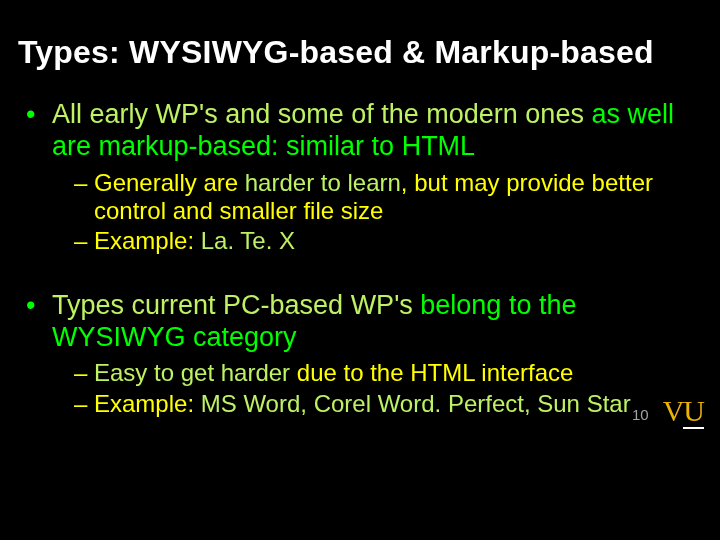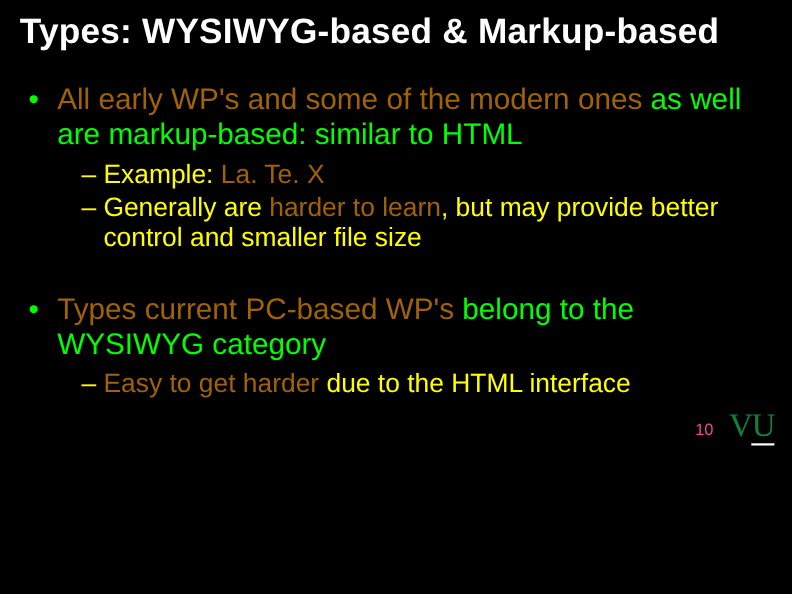--- a/index.html
+++ b/index.html
@@ -11,20 +11,21 @@
     font-family: Arial, Helvetica, sans-serif;
     overflow: hidden;
     position: relative;
   }
   .slide {
     width: 720px;
     height: 408px;
     position: relative;
     box-sizing: border-box;
     padding: 10px 18px 0 18px;
+    margin-top: 24px;
   }
   .title {
     color: #fff;
     font-size: 32px;
     font-weight: bold;
     margin: 0 0 28px 0;
     letter-spacing: 0.2px;
   }
   ul.level1 {
     list-style: none;
@@ -46,21 +47,21 @@
     top: 0;
     color: #00ff00;
     font-size: 27px;
   }
   ul.level1 > li.spacer {
     padding: 0;
     margin: 0;
     height: 30px;
   }
   ul.level1 > li.spacer::before { content: ""; }
-  .white { color: #a16207; }
+  .white { color: #bef264; }
   ul.level2 {
     list-style: none;
     margin: 6px 0 0 0;
     padding: 0 0 0 22px;
   }
   ul.level2 > li {
     color: #ffff00;
     font-size: 24px;
     line-height: 1.18;
     margin-bottom: 2px;
@@ -77,26 +78,26 @@
   }
   .footer {
     position: absolute;
     bottom: 6px;
     right: 16px;
     display: flex;
     align-items: flex-end;
     gap: 14px;
   }
   .pagenum {
-    color: #ec4899;
+    color: #a3a3a3;
     font-size: 15px;
     padding-bottom: 3px;
   }
   .logo {
-    color: #15803d;
+    color: #eab308;
     font-family: "Times New Roman", Times, serif;
     font-size: 30px;
     letter-spacing: -1px;
     line-height: 1;
   }
   .logo .v { font-weight: normal; }
   .logo .u { font-weight: normal; border-bottom: 2px solid #fff; padding-bottom: 0; }
 </style>
 </head>
 <body>
@@ -104,35 +105,38 @@
 <div class="slide">
 
   <div class="title">Types: WYSIWYG-based &amp; Markup-based</div>
 
   <ul class="level1">
 
     <li>
       <span class="white">All early WP's and some of the modern ones</span><span> as well are markup-based:  similar to HTML</span>
       <ul class="level2">
         <li>
-          <span>Example: </span><span class="white">La. Te. X</span>
+          <span>Generally are </span><span class="white">harder to learn</span><span>, but may provide better control and smaller file size</span>
         </li>
         <li>
-          <span>Generally are </span><span class="white">harder to learn</span><span>, but may provide better control and smaller file size</span>
+          <span>Example: </span><span class="white">La. Te. X</span>
         </li>
       </ul>
     </li>
 
     <li class="spacer"></li>
 
     <li>
       <span class="white">Types current PC-based WP's</span><span> belong to the WYSIWYG category</span>
       <ul class="level2">
         <li>
           <span class="white">Easy to get harder</span><span> due to the HTML interface</span>
+        </li>
+        <li>
+          <span>Example: </span><span class="white">MS Word, Corel Word. Perfect, Sun Star</span>
         </li>
       </ul>
     </li>
 
   </ul>
 
   <div class="footer">
     <span class="pagenum">10</span>
     <span class="logo">
       <span class="v">V</span><span class="u">U</span>

